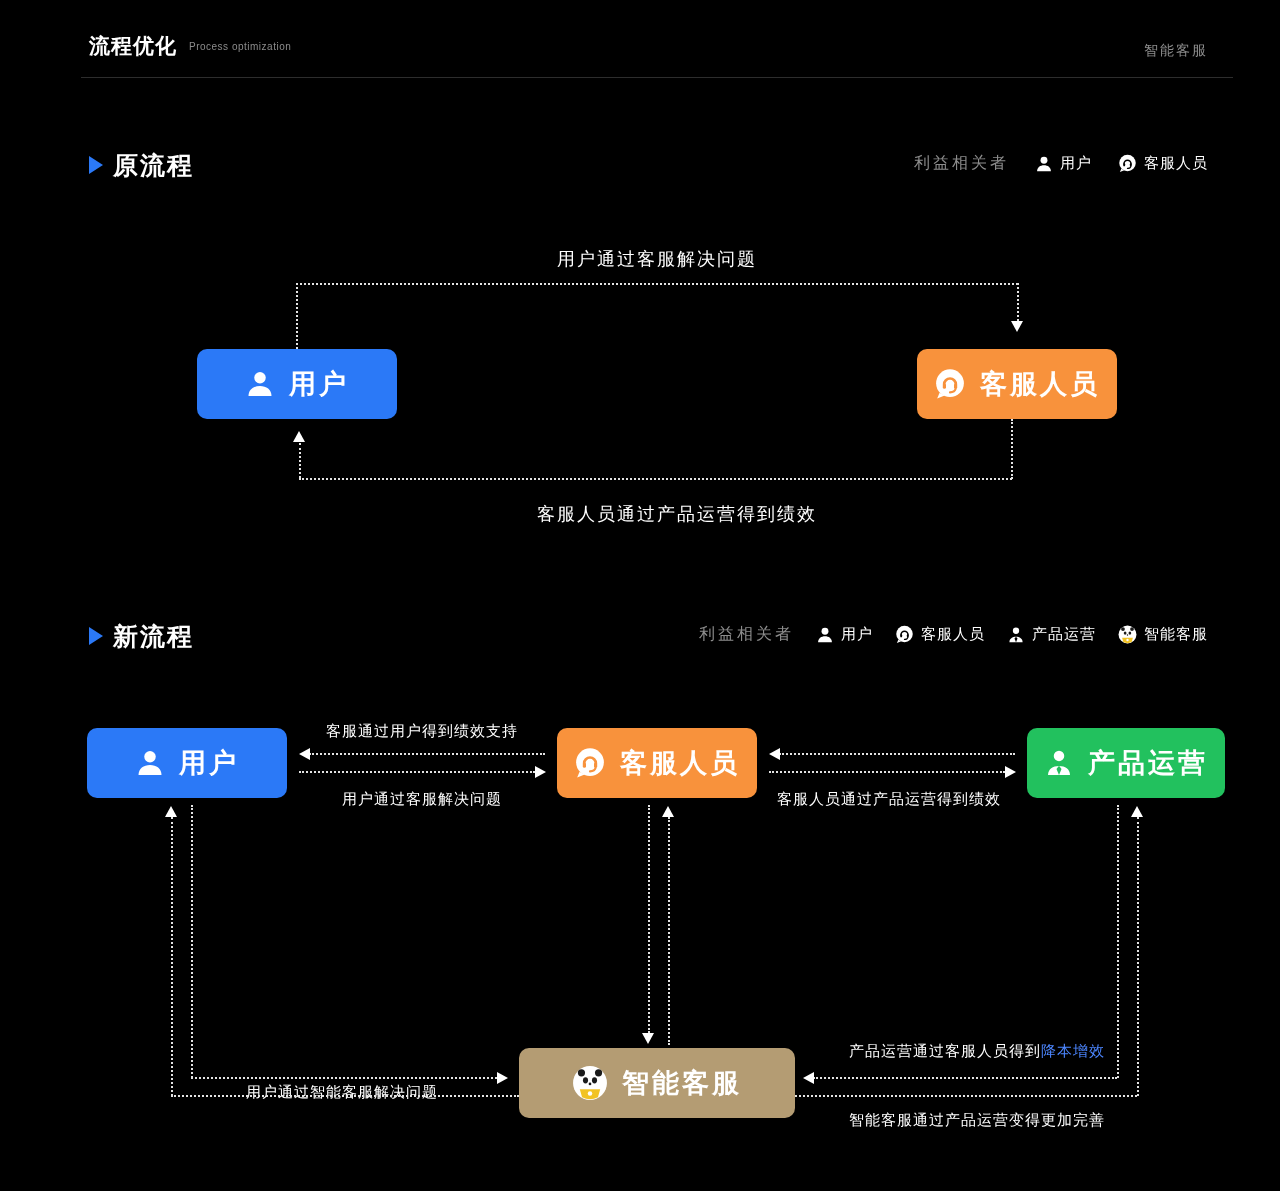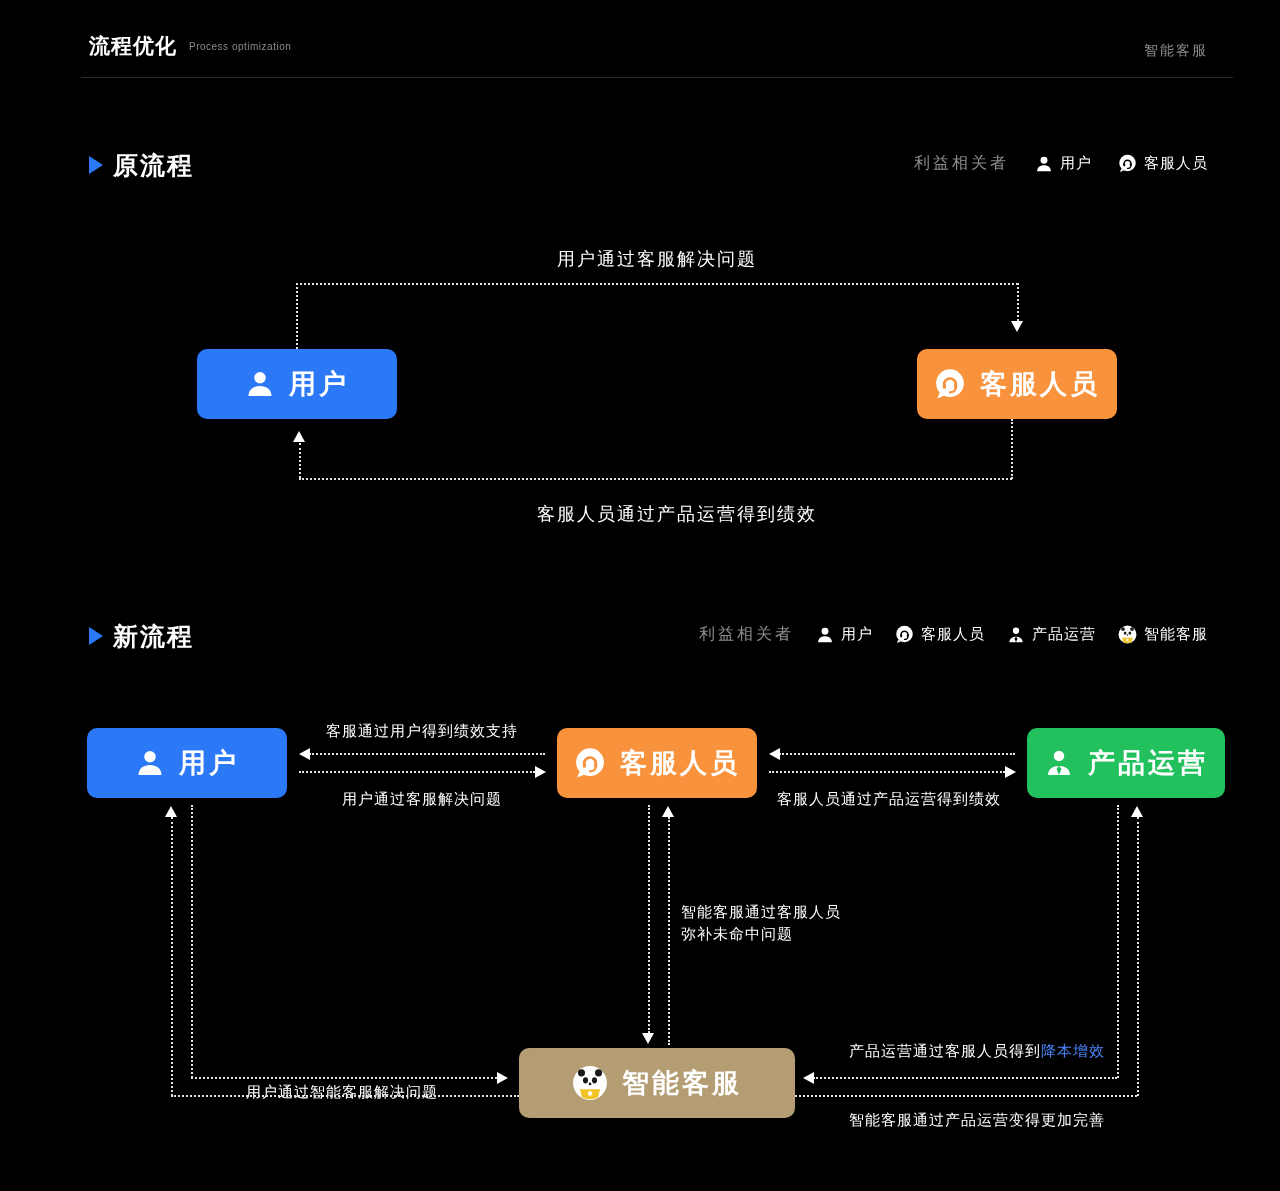--- a/index.html
+++ b/index.html
@@ -235,24 +235,20 @@
   <div class="abs dl-h" style="left:762px;top:753px;width:236px;"></div>
   <div class="abs arr arr-left" style="left:752px;top:748px;"></div>
   <div class="abs dl-h" style="left:752px;top:771px;width:236px;"></div>
   <div class="abs arr arr-right" style="left:988px;top:766px;"></div>
   <div class="abs flabel tc" style="left:722px;top:789px;width:300px;">客服人员通过产品运营得到绩效</div>
 
   <div class="abs dl-v" style="left:631px;top:805px;height:228px;"></div>
   <div class="abs arr arr-down" style="left:625px;top:1033px;"></div>
   <div class="abs arr arr-up" style="left:645px;top:806px;"></div>
   <div class="abs dl-v" style="left:651px;top:817px;height:228px;"></div>
-  <div class="abs flabel lh22" style="left:664px;top:901px;width:180px;">
-    <span>智能客服通过客服人员</span><br>
-    <span>弥补未命中问题</span>
-  </div>
 
   <div class="abs dl-v" style="left:174px;top:805px;height:273px;"></div>
   <div class="abs dl-h" style="left:174px;top:1077px;width:306px;"></div>
   <div class="abs arr arr-right" style="left:480px;top:1072px;"></div>
   <div class="abs flabel tc" style="left:175px;top:1082px;width:300px;">用户通过智能客服解决问题</div>
 
   <div class="abs arr arr-up" style="left:148px;top:806px;"></div>
   <div class="abs dl-v" style="left:154px;top:817px;height:279px;"></div>
   <div class="abs dl-h" style="left:154px;top:1095px;width:348px;"></div>
 

